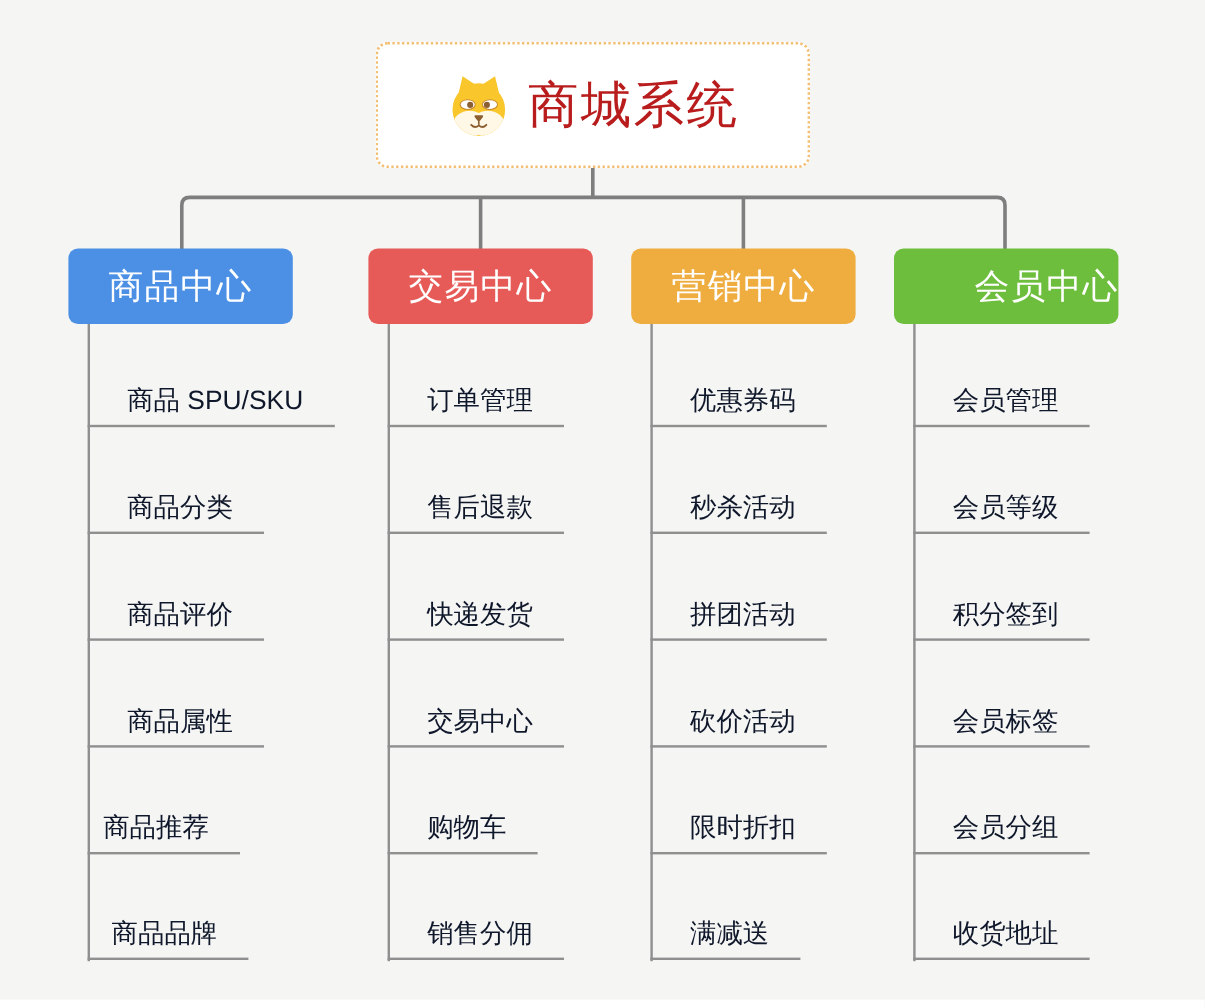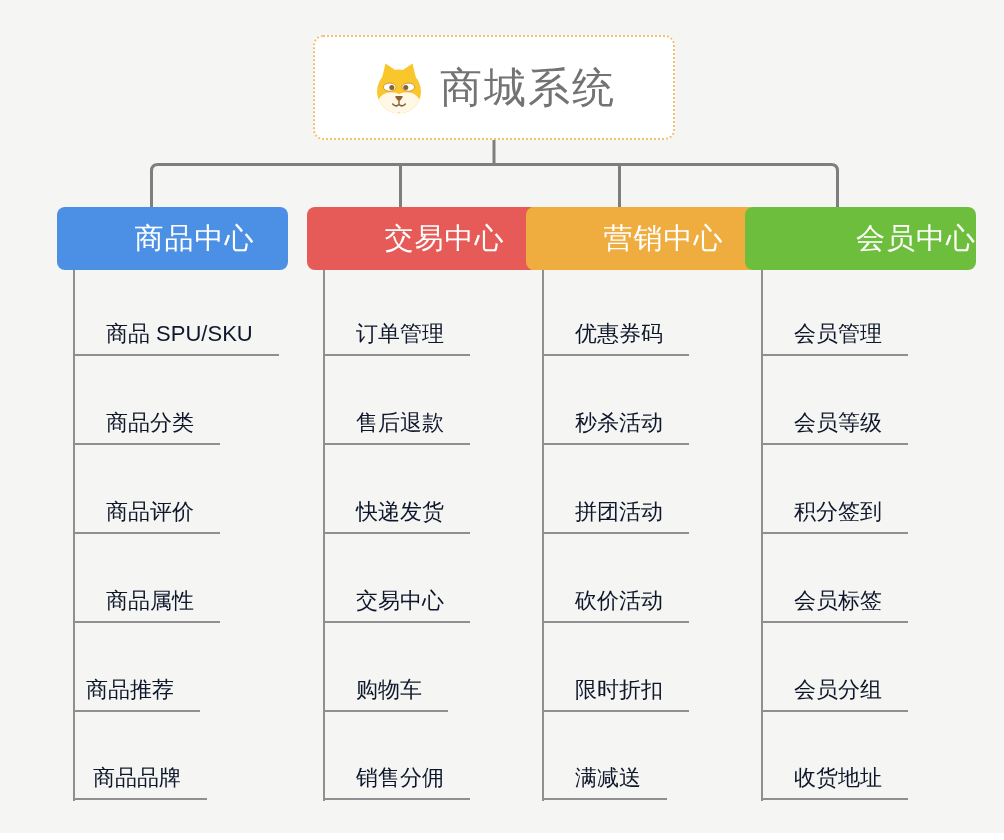--- a/index.html
+++ b/index.html
@@ -46,21 +46,20 @@
     top: 207px;
     width: 187px; height: 63px;
     border-radius: 8px;
     display: flex;
     align-items: center;
     justify-content: center;
     color: #FFFFFF;
     font-size: 29px;
     letter-spacing: 1px;
     white-space: nowrap;
-    padding-left: 44px;
   }
   .trunk {
     position: absolute;
     width: 2px;
     top: 270px;
     height: 531px;
   }
   .leaf {
     position: absolute;
     padding: 0 26px 7px 33px;
@@ -106,21 +105,21 @@
         </g>
       </g>
       <ellipse cx="21" cy="31" rx="7.5" ry="4.8" fill="#FFFFFF" stroke="#C98A2B" stroke-width="1"></ellipse>
       <ellipse cx="43" cy="31" rx="7.5" ry="4.8" fill="#FFFFFF" stroke="#C98A2B" stroke-width="1"></ellipse>
       <circle cx="23.5" cy="31.3" r="3" fill="#8C5F33"></circle>
       <circle cx="40" cy="31.3" r="3" fill="#8C5F33"></circle>
       <path d="M28.5 41.5 L35.5 41.5 Q36.8 41.5 36.1 43.2 L33.6 46.4 Q32 48.2 30.4 46.4 L27.9 43.2 Q27.2 41.5 28.5 41.5 Z" fill="#8C5F33"></path>
       <path d="M32 47 L32 51" stroke="#8C5F33" stroke-width="1.6" fill="none"></path>
       <path d="M24.5 51 Q28.2 55 32 51.5 Q35.8 55 39.5 51" stroke="#8C5F33" stroke-width="1.8" fill="none" stroke-linecap="round"></path>
     </svg>
-    <span class="root-title" style="color: #737373;">商城系统</span>
+    <span class="root-title" style="color: #b91c1c;">商城系统</span>
   </div>
 
   <div id="branches">
       <div class="branch-box" style="left: 57px; background: rgb(75, 144, 229);">
         <span>商品中心</span>
       </div>
       <div class="trunk" style="left: 73px; background: rgb(143, 143, 143);"></div>
       <div class="leaf" style="left: 73px; top: 321px; border-bottom-color: rgb(143, 143, 143);">商品 SPU/SKU</div>
       <div class="leaf" style="left: 73px; top: 410px; border-bottom-color: rgb(143, 143, 143);">商品分类</div>
       <div class="leaf" style="left: 73px; top: 499px; border-bottom-color: rgb(143, 143, 143);">商品评价</div>

